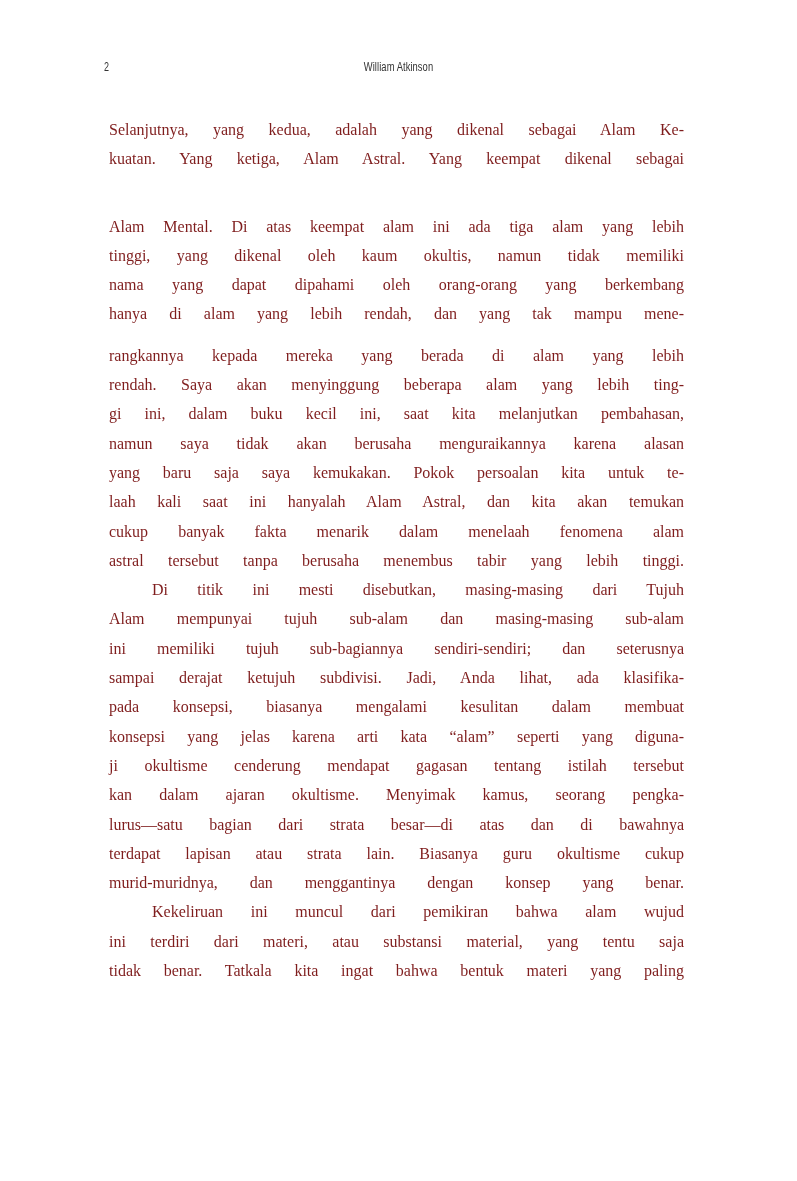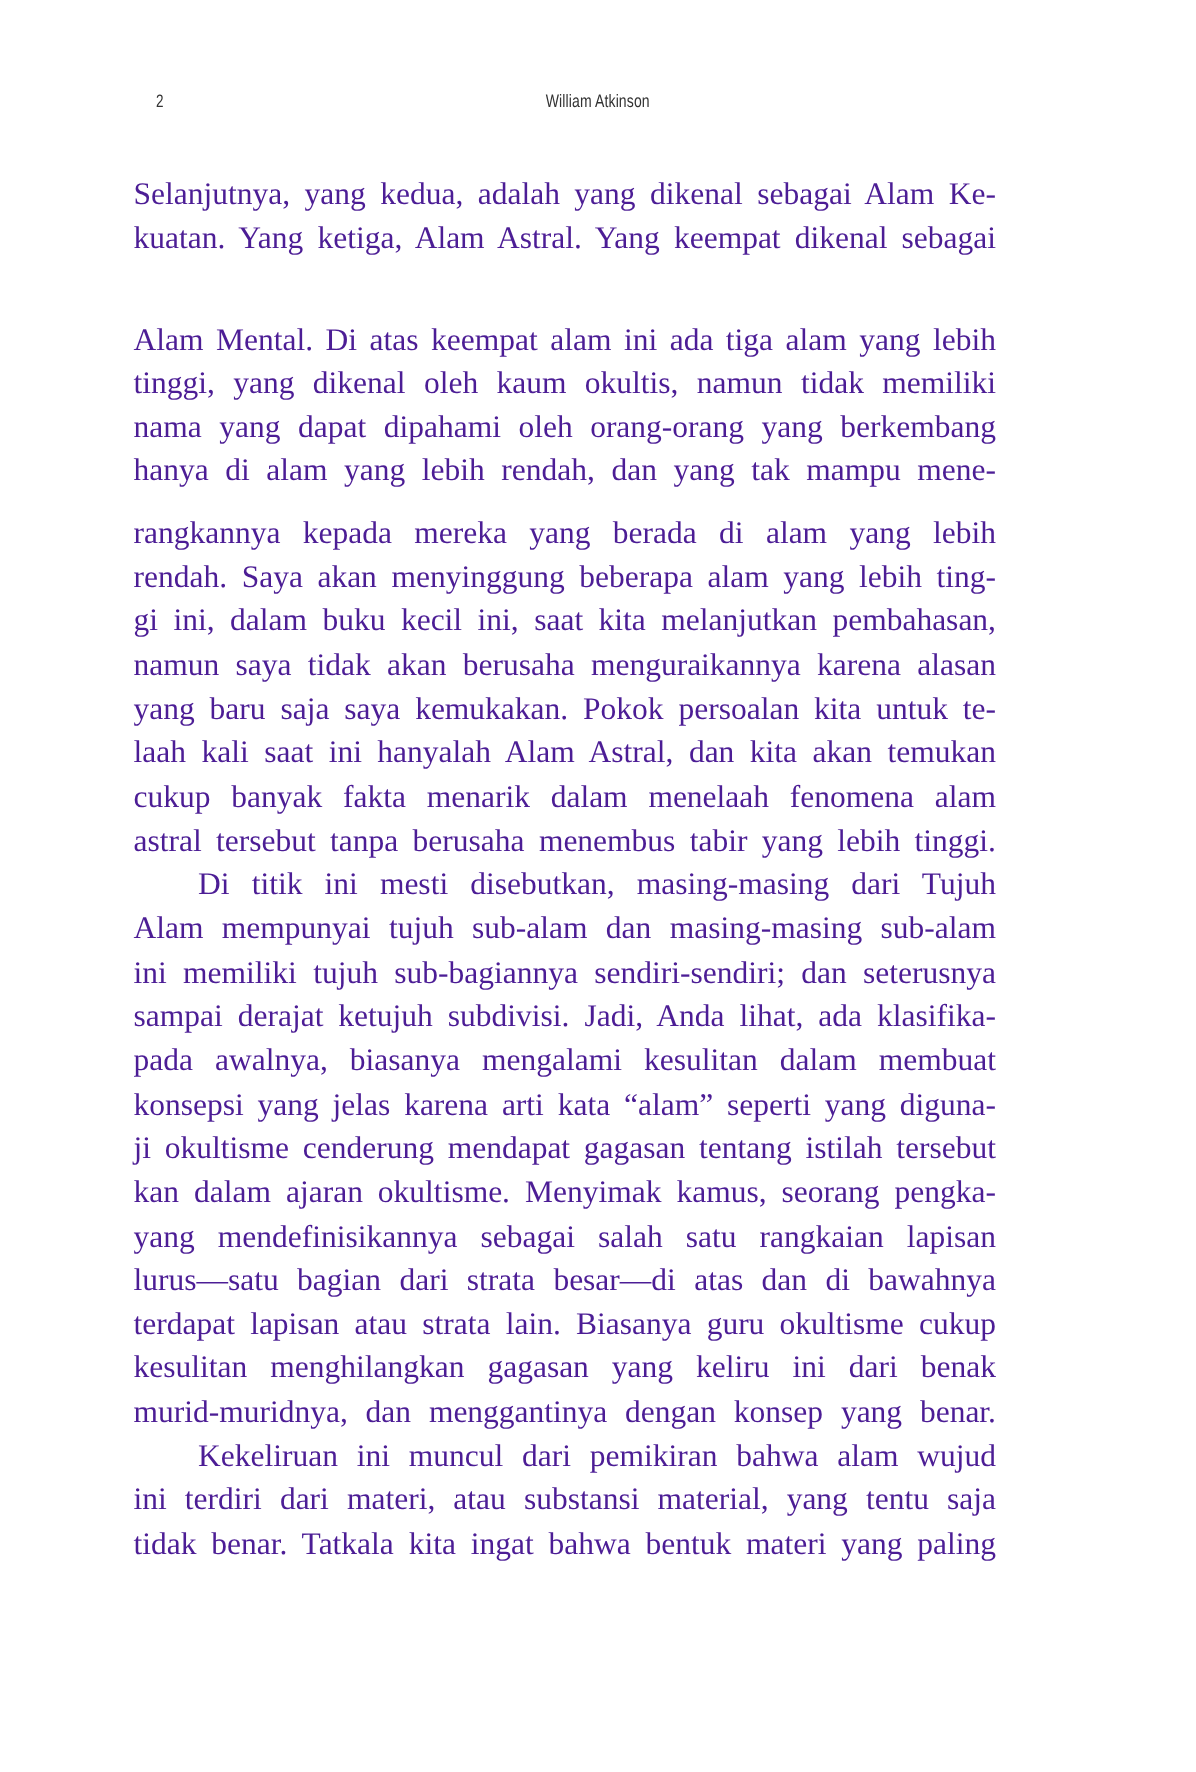--- a/index.html
+++ b/index.html
@@ -3,22 +3,22 @@
   <meta charset="utf-8">
   <style>
     html, body { margin: 0; padding: 0; background: #ffffff; }
     body { width: 797px; height: 1181px; position: relative; overflow: hidden; }
     .page { position: absolute; left: 0; top: 0; width: 797px; height: 1181px; background: #fff; }
     .header { position: absolute; top: 60px; left: 0; width: 797px; height: 20px;
       font-family: "Liberation Sans", sans-serif; font-size: 12px; color: #333; }
     .page-number { position: absolute; left: 104px; top: 0; transform: scaleX(0.75); transform-origin: left top; }
     .running-head { position: absolute; left: 0; width: 797px; text-align: center; top: 0;
       transform: scaleX(0.78); transform-origin: center top; letter-spacing: 0.1px; }
-    .body-text { position: absolute; left: 89px; top: 115px; width: 575px;
-      font-family: "Liberation Serif", serif; font-size: 21px; color: #4c1d95; }
+    .body-text { position: absolute; left: 109px; top: 115px; width: 575px;
+      font-family: "Liberation Serif", serif; font-size: 16px; color: #7f1d1d; }
     .line { display: block; height: 29.3px; line-height: 29.3px; text-align: justify;
       text-align-last: justify; white-space: nowrap; overflow: visible; }
     .line.indent { padding-left: 43px; }
     .line.last { text-align-last: justify; }
   </style>
 </head>
 <body>
 
 <div class="page">
   <div class="header">
@@ -43,28 +43,26 @@
       <div class="line" style="white-space: normal;">laah kali saat ini hanyalah Alam Astral, dan kita akan temukan</div>
       <div class="line" style="white-space: normal;">cukup banyak fakta menarik dalam menelaah fenomena alam</div>
       <div class="line last" style="white-space: normal;">astral tersebut tanpa berusaha menembus tabir yang lebih tinggi.</div>
     </div>
 
     <div>
       <div class="line indent" style="white-space: normal;">Di titik ini mesti disebutkan, masing-masing dari Tujuh</div>
       <div class="line" style="white-space: normal;">Alam mempunyai tujuh sub-alam dan masing-masing sub-alam</div>
       <div class="line" style="white-space: normal;">ini memiliki tujuh sub-bagiannya sendiri-sendiri; dan seterusnya</div>
       <div class="line" style="white-space: normal;">sampai derajat ketujuh subdivisi. Jadi, Anda lihat, ada klasifika-</div>
-      <div class="line" style="white-space: normal;">pada awalnya, biasanya mengalami kesulitan dalam membuat</div>
+      <div class="line" style="white-space: normal;">pada konsepsi, biasanya mengalami kesulitan dalam membuat</div>
       <div class="line" style="white-space: normal;">konsepsi yang jelas karena arti kata “alam” seperti yang diguna-</div>
       <div class="line" style="white-space: normal;">ji okultisme cenderung mendapat gagasan tentang istilah tersebut</div>
       <div class="line" style="white-space: normal;">kan dalam ajaran okultisme. Menyimak kamus, seorang pengka-</div>
-      <div class="line" style="white-space: normal;">yang mendefinisikannya sebagai salah satu rangkaian lapisan</div>
       <div class="line" style="white-space: normal;">lurus—satu bagian dari strata besar—di atas dan di bawahnya</div>
       <div class="line" style="white-space: normal;">terdapat lapisan atau strata lain. Biasanya guru okultisme cukup</div>
-      <div class="line" style="white-space: normal;">kesulitan menghilangkan gagasan yang keliru ini dari benak</div>
       <div class="line last" style="white-space: normal;">murid-muridnya, dan menggantinya dengan konsep yang benar.</div>
     </div>
 
     <div>
       <div class="line indent" style="white-space: normal;">Kekeliruan ini muncul dari pemikiran bahwa alam wujud</div>
       <div class="line" style="white-space: normal;">ini terdiri dari materi, atau substansi material, yang tentu saja</div>
       <div class="line" style="white-space: normal;">tidak benar. Tatkala kita ingat bahwa bentuk materi yang paling</div>
     </div>
   </div>
 </div>

